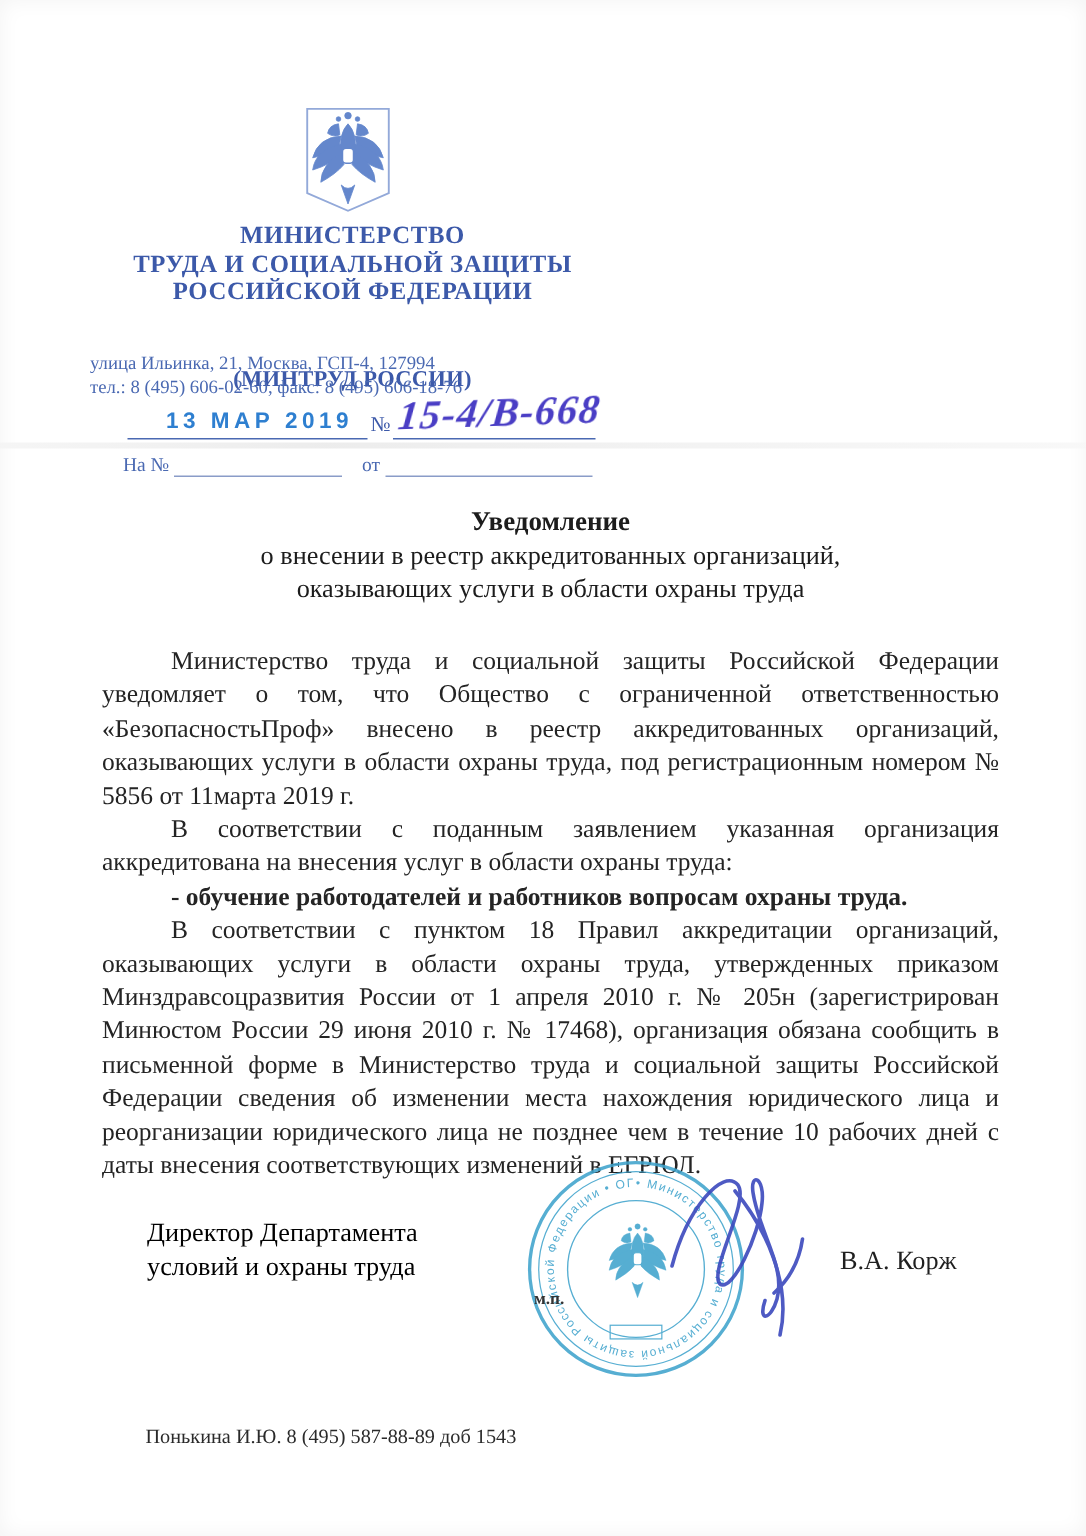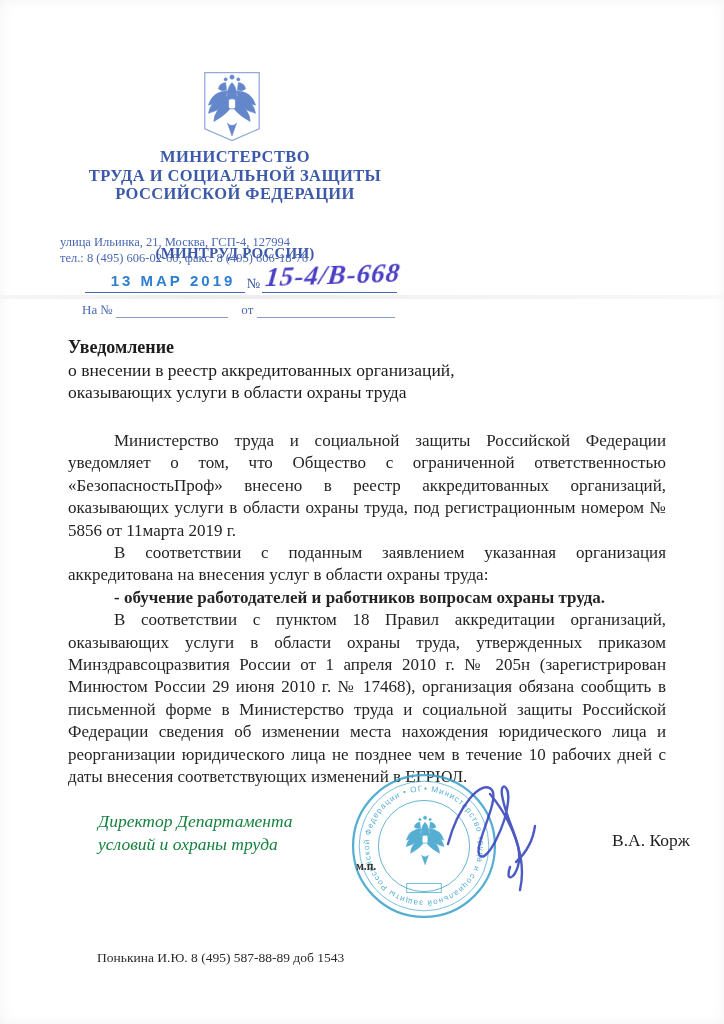--- a/index.html
+++ b/index.html
@@ -29,31 +29,31 @@
   .smudge{position:absolute;left:0;top:295px;width:724px;height:4px;
     background:linear-gradient(to right,#f4f4f4,#e9e9e9 30%,#f0f0f0 60%,#f7f7f7);opacity:.85;}
   .reply-row{position:absolute;left:82px;top:302px;color:#4a69b2;font-size:13px;}
   .fill-line{display:inline-block;border-bottom:1px solid #8a9cc8;height:13px;vertical-align:bottom;}
   .fl-1{width:112px;margin-right:10px;}
   .fl-2{width:138px;}
   
   .recipient{position:absolute;left:402px;top:80px;width:300px;font-size:17px;line-height:21.5px;color:#1f1f1f;}
   .recipient .gap{height:21px;}
   
-  .doc-title{position:absolute;left:68px;top:336px;width:598px;text-align:left;
+  .doc-title{position:absolute;left:68px;top:336px;width:598px;text-align:center;
     font-size:17.5px;line-height:22.5px;color:#1c1c1c;}
   .doc-title .t1{font-weight:bold;font-size:18px;}
   
   .body-text{position:absolute;left:68px;top:430px;width:598px;
     font-size:17px;line-height:22.4px;text-align:justify;color:#242424;}
   .body-text p{margin:0;text-indent:46px;}
   .body-text p.bold{font-weight:bold;}
   
-  .sig-position{position:absolute;left:98px;top:810px;font-size:17.5px;line-height:23px;color:#15803d;font-style:italic;}
-  .sig-name{position:absolute;left:612px;top:830px;font-size:17.5px;color:#1f1f1f;}
+  .sig-position{position:absolute;left:98px;top:810px;font-size:17.5px;line-height:23px;color:#000000;}
+  .sig-name{position:absolute;left:560px;top:830px;font-size:17.5px;color:#1f1f1f;}
   .stamp{position:absolute;left:348px;top:770px;width:152px;height:152px;filter:blur(.4px);opacity:.88;}
   .signature-ink{position:absolute;left:420px;top:760px;width:150px;height:155px;}
   .mp-note{position:absolute;left:356px;top:860px;font-size:11.5px;font-weight:bold;color:#333;}
   
   .footer-contact{position:absolute;left:97px;top:940px;font-size:13.5px;color:#2a2a2a;margin-top:10px;}
 </style>
 </head>
 <body>
 
 <div class="page">

